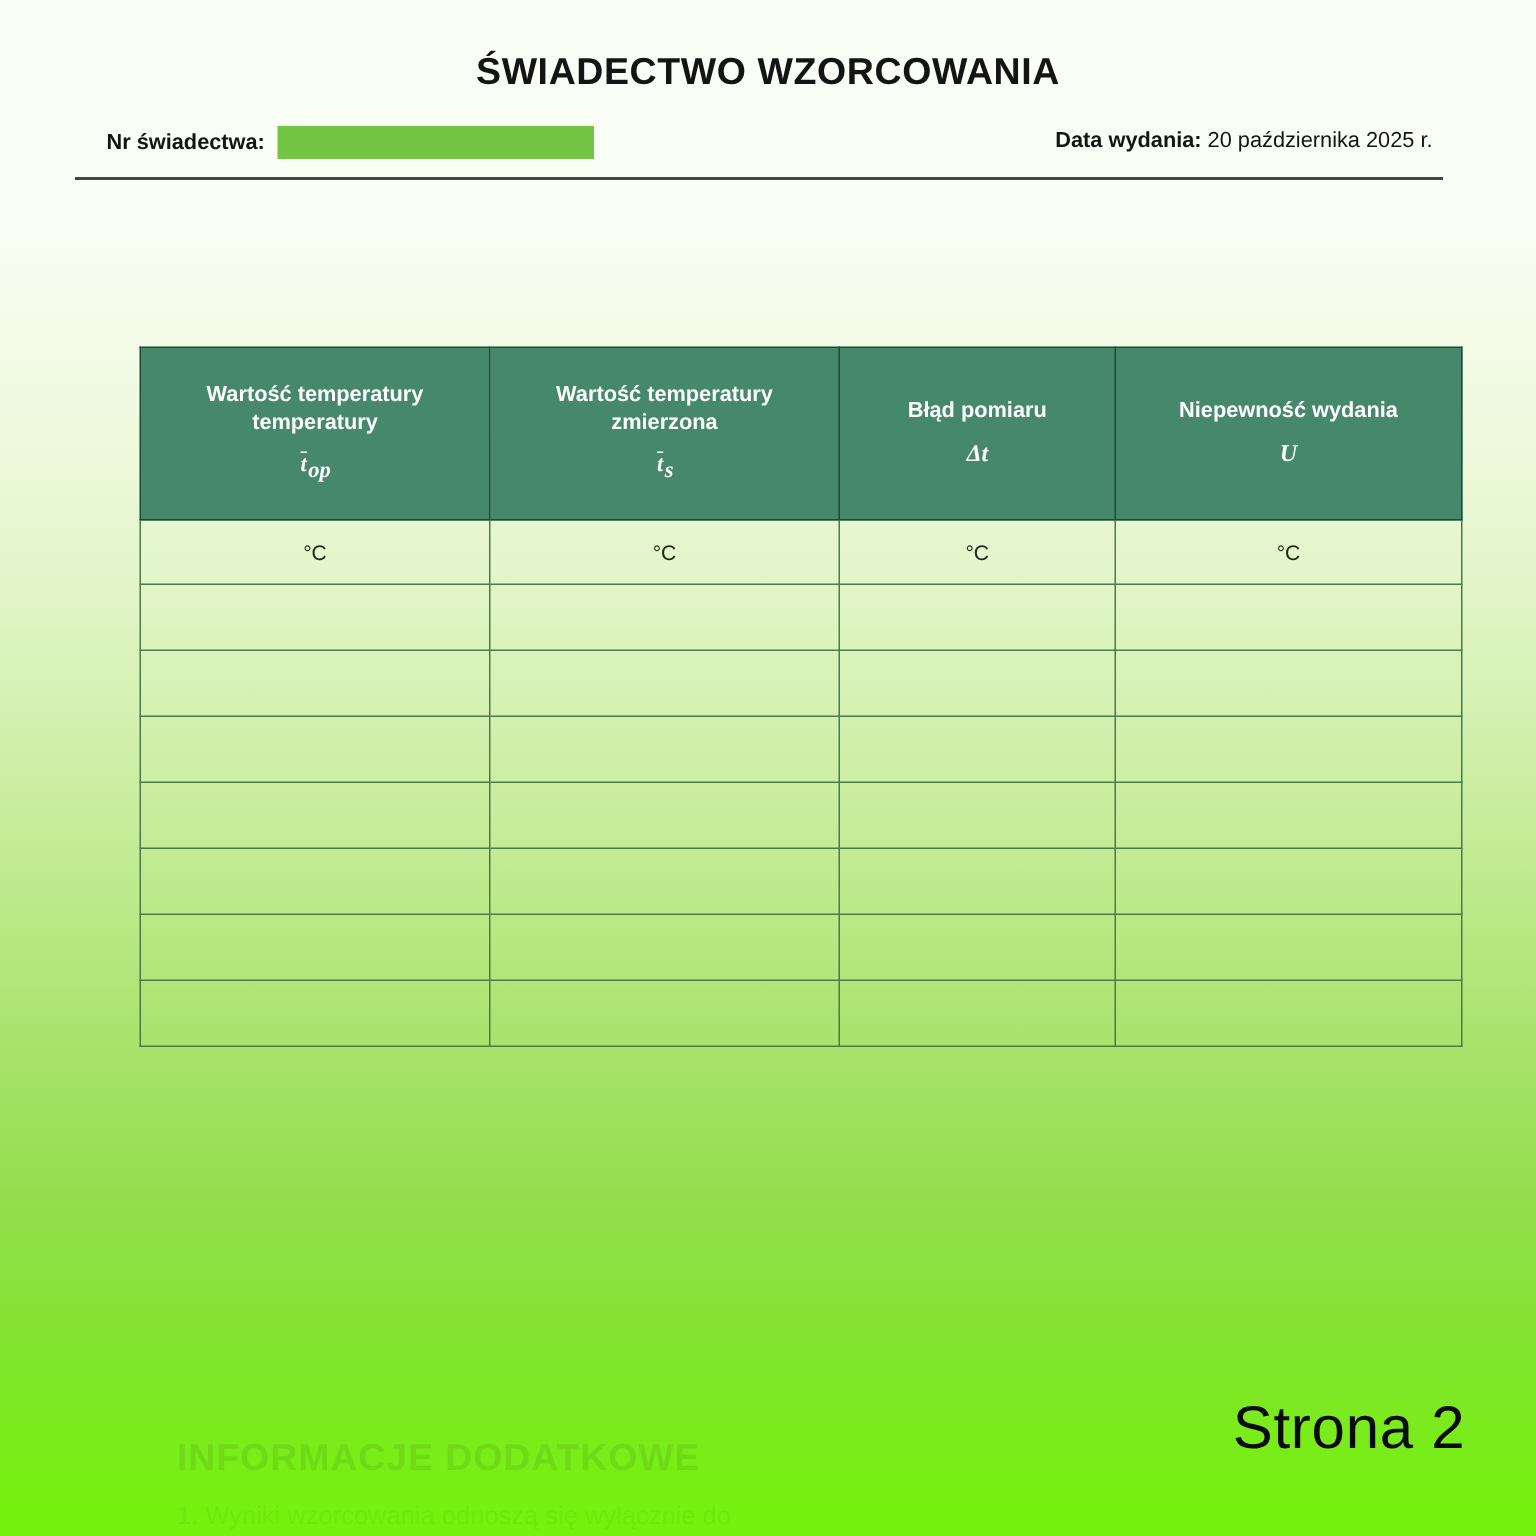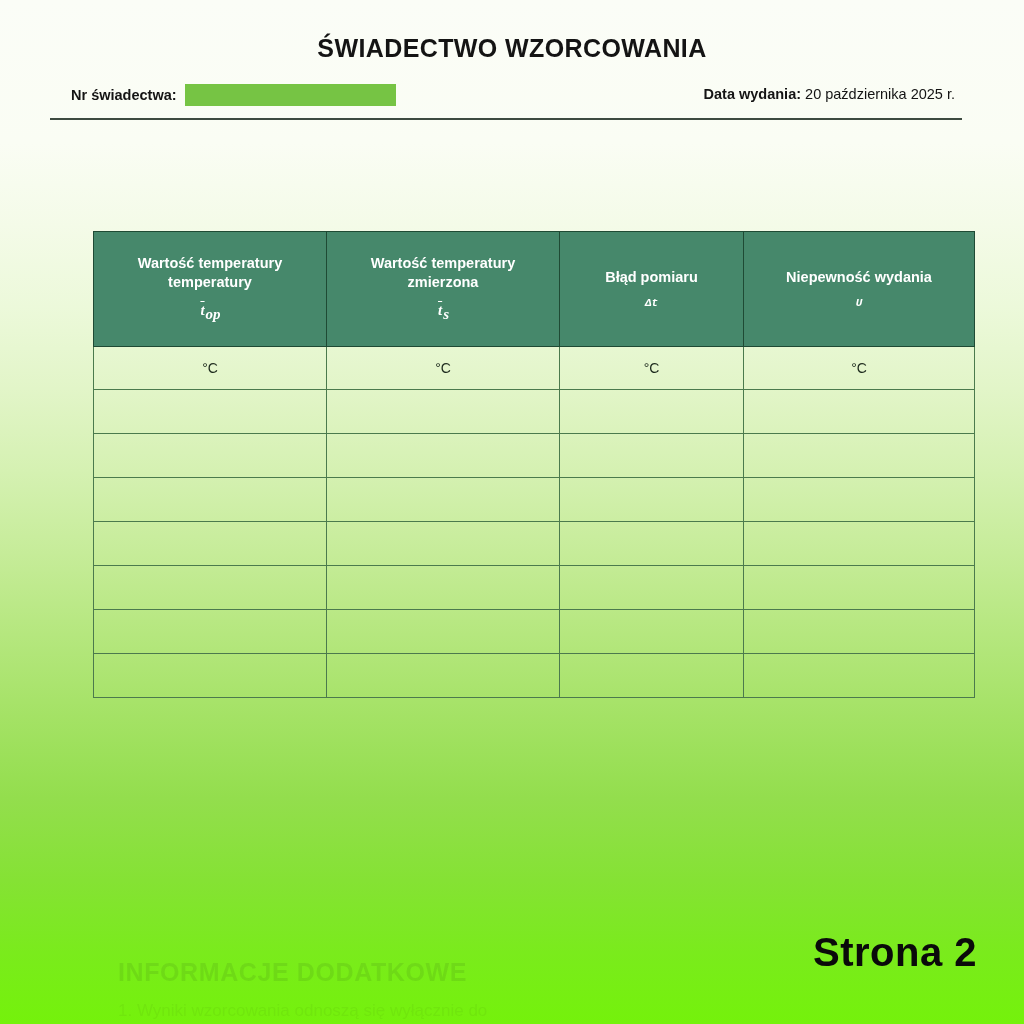--- a/index.html
+++ b/index.html
@@ -151,24 +151,24 @@
     text-decoration: overline;
     padding: 0 1px;
   }
   .sym sub {
     font-size: 15px;
     font-style: italic;
   }
   .sym-plain {
     display: block;
     margin-top: 9px;
-    font-family: Liberation Mono, monospace;
+    font-family: Liberation Serif, serif;
     font-style: italic;
     font-weight: bold;
-    font-size: 11px;
+    font-size: 16px;
   }
 
   .results-table td {
     border: 1px solid #4b7a4d;
     height: 41px;
     text-align: center;
     vertical-align: middle;
     font-size: 14px;
     color: #1d2a1d;
     background: transparent;
@@ -176,21 +176,21 @@
   .results-table tr.unit-row td {
     height: 40px;
   }
 
   
   .page-number {
     position: absolute;
     right: 47px;
     top: 930px;
     font-size: 40px;
-    font-weight: bold;
+    font-weight: normal;
     color: #0a0a0a;
     letter-spacing: 0.5px;
   }
 
   
   .footer-fade {
     position: absolute;
     left: 118px;
     top: 958px;
     width: 760px;

